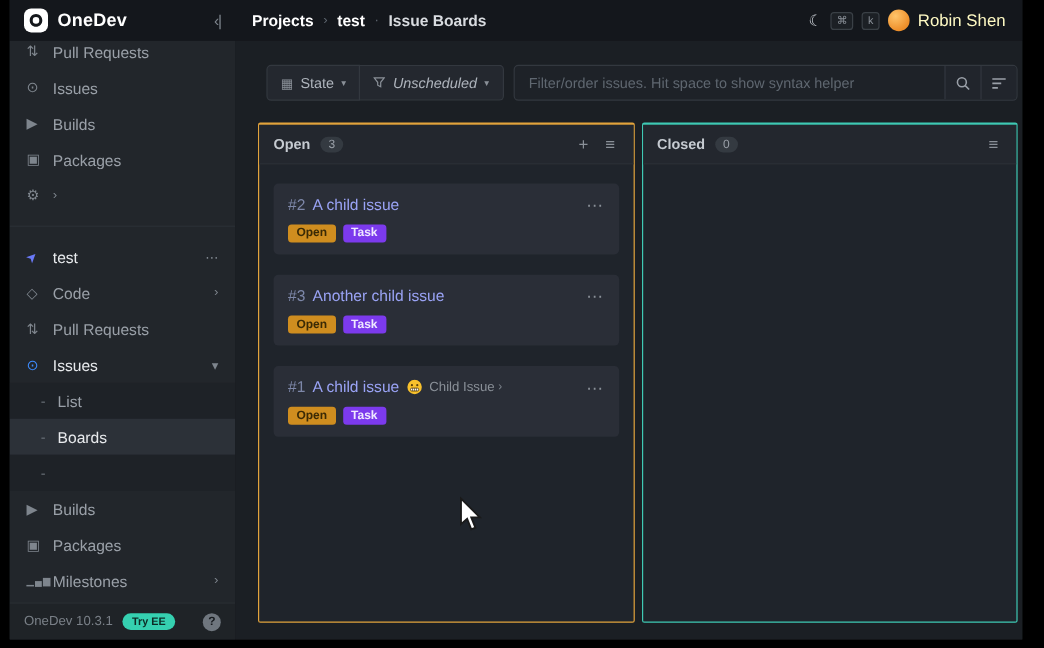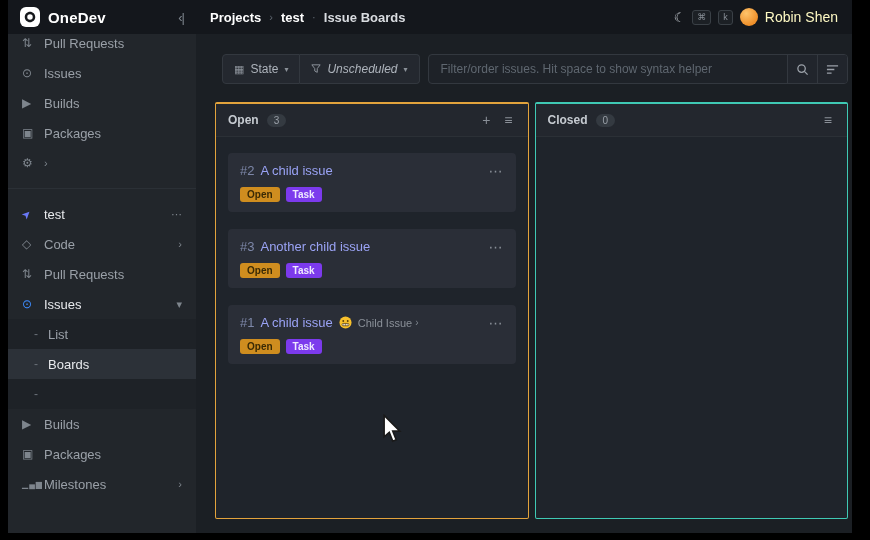--- a/index.html
+++ b/index.html
@@ -180,20 +180,25 @@
         <span class="sicon">▣</span>
         <span class="slabel">Packages</span>
       </div>
       <div class="srow">
         <span class="sicon stats-icon">▁▄▆</span>
         <span class="slabel">Milestones</span>
         <span class="chev">›</span>
       </div>
     </nav>
 
+    <div class="side-footer">
+      <span>OneDev 10.3.1</span>
+      <span class="tryee">Try EE</span>
+      <span class="help">?</span>
+    </div>
   </aside>
 
   <main class="main">
 
     <div class="toolbar">
       <div class="btn-group">
         <button class="tbtn first">
           <span class="ticon">▦</span>
           <span>State</span>
           <span class="caret">▾</span>

